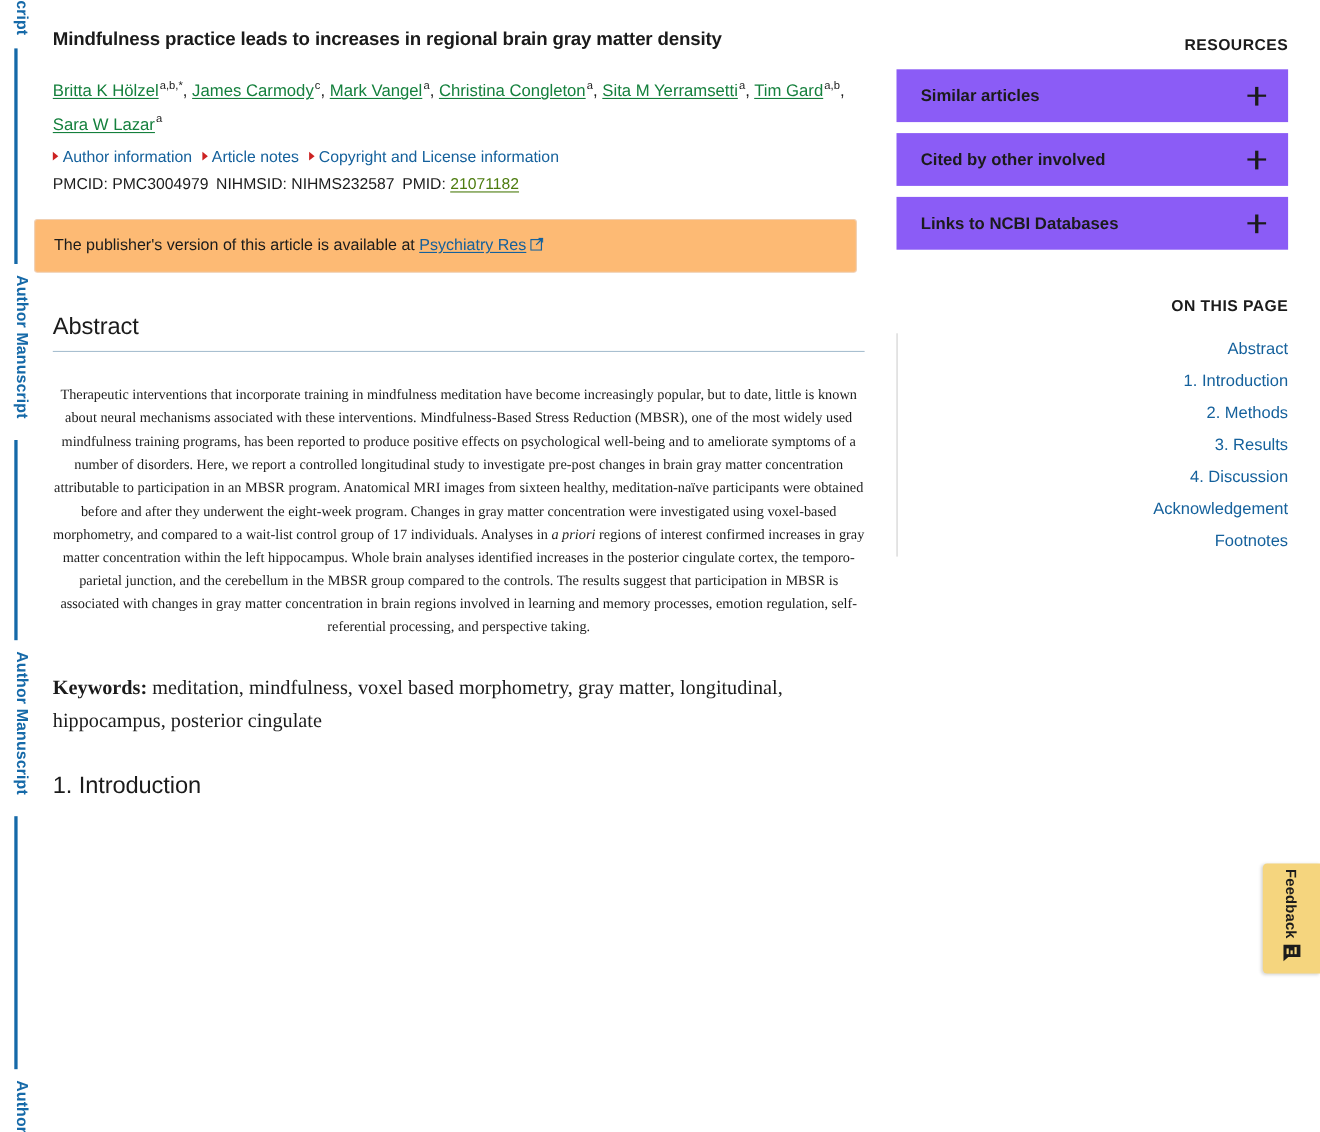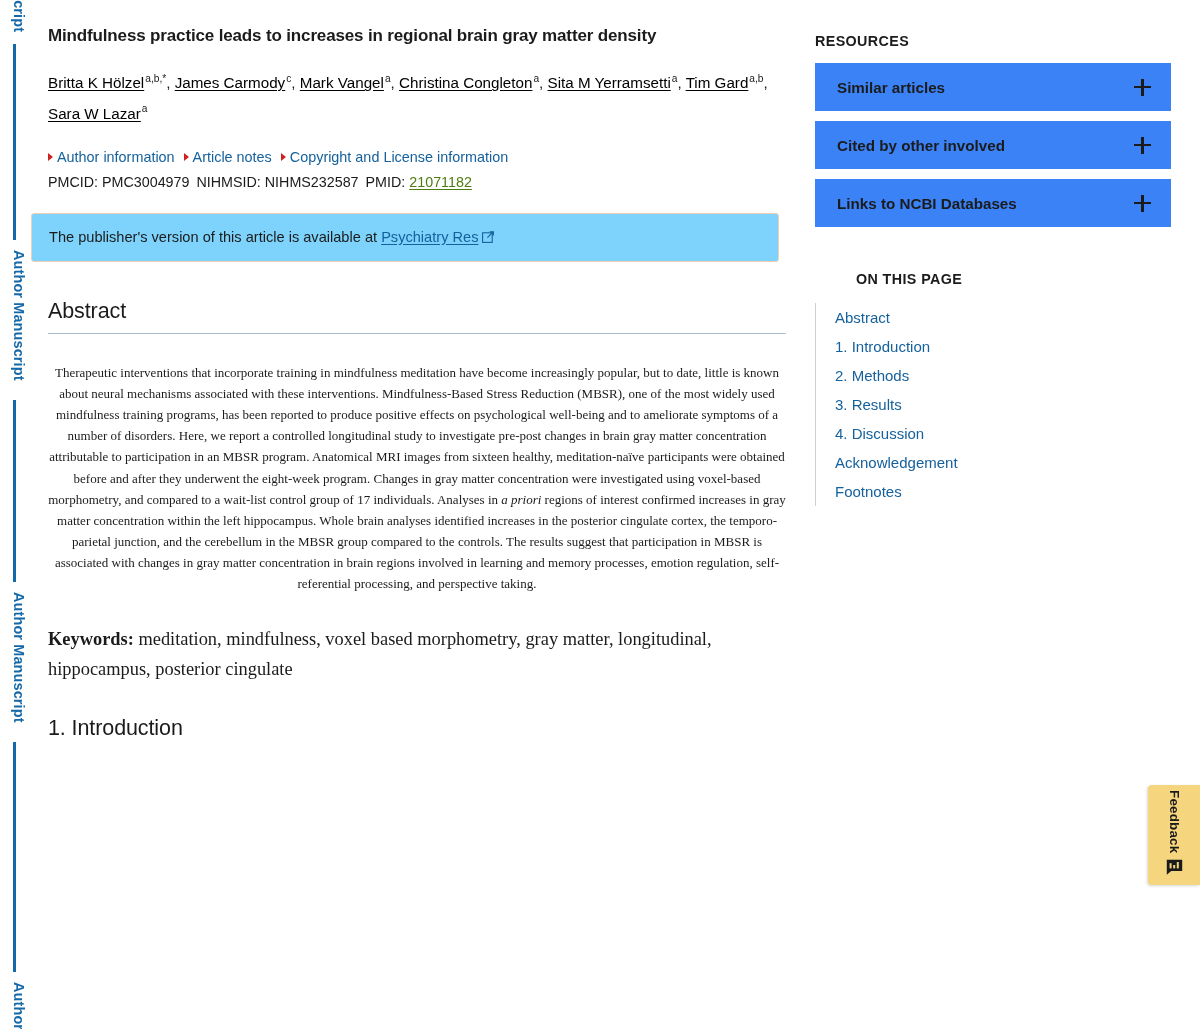--- a/index.html
+++ b/index.html
@@ -64,34 +64,34 @@
     letter-spacing: -0.15px;
   }
 
   .authors {
     margin-top: 22px;
     font-size: 15.2px;
     line-height: 1.98;
     color: #1b1b1b;
   }
   .authors a {
-    color: #000000;
+    color: #15803d;
     text-underline-offset: 2px;
     text-align: right;
   }
   .authors sup {
     font-size: 10.2px;
     vertical-align: super;
     line-height: 0;
     color: #1b1b1b;
     margin-left: 1px;
   }
 
   .disclosure {
-    margin-top: 20px;
+    margin-top: 6px;
     font-size: 14.4px;
     color: #15619c;
   }
   .disclosure .dlink {
     color: #15619c;
     text-decoration: none;
     margin-right: 9px;
     white-space: nowrap;
   }
   .tri {
@@ -112,21 +112,21 @@
   }
   .ids .sep { display: inline-block; width: 7px; }
   .ids a { color: #4d7c0f; text-underline-offset: 2px; }
 
   
   .notice {
     margin-top: 23px;
     margin-left: -17px;
     width: 748px;
     box-sizing: border-box;
-    background: #7dd3fc;
+    background: #fdba74;
     border: 1px solid #f0cfb2;
     border-radius: 3px;
     padding: 15px 17px;
     font-size: 14.6px;
     color: #1b1b1b;
   }
   .notice a {
     color: #15619c;
     text-decoration: underline;
     text-underline-offset: 2px;
@@ -174,31 +174,32 @@
     color: #1b1b1b;
     letter-spacing: -0.1px;
   }
 
   
   .sidebar {
     position: absolute;
     left: 815px;
     top: 0;
     width: 356px;
+    text-align: right;
   }
   .side-title {
     font-size: 14.3px;
     font-weight: 700;
     letter-spacing: 0.4px;
     color: #1b1b1b;
     margin-top: 33px;
   }
   .accordion { margin-top: 14px; }
   .acc-item {
-    background: #3b82f6;
+    background: #8b5cf6;
     height: 48px;
     display: flex;
     align-items: center;
     justify-content: space-between;
     padding: 0 20px 0 22px;
     box-sizing: border-box;
     margin-bottom: 10px;
     cursor: pointer;
   }
   .acc-label {

